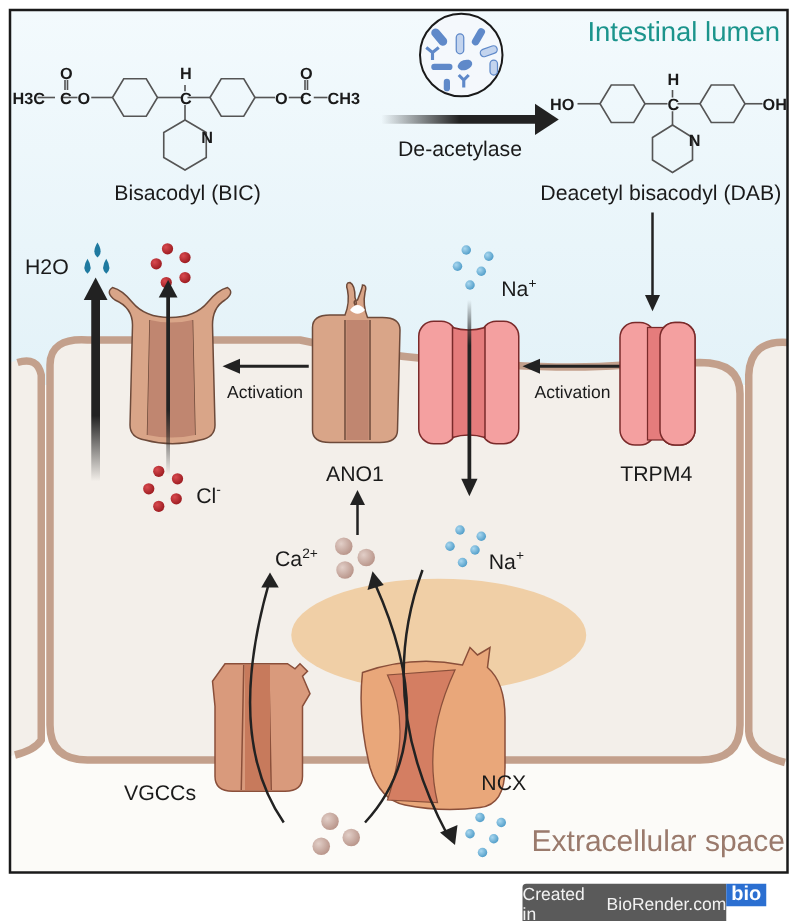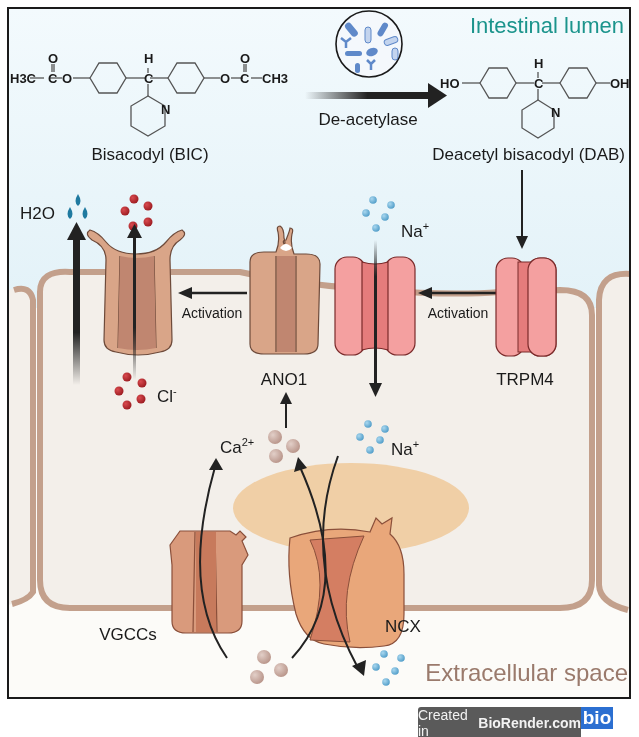--- a/index.html
+++ b/index.html
@@ -6,22 +6,22 @@
   body { width: 639px; height: 737px; position: relative; overflow: hidden; font-family: "Liberation Sans", "DejaVu Sans", sans-serif; }
   #stage { position: absolute; left: 0; top: 0; width: 639px; height: 651px; }
   svg text { font-family: "Liberation Sans", "DejaVu Sans", sans-serif; }
   .lbl { font-size: 17px; fill: #1a1a1a; }
   .small { font-size: 14px; fill: #1a1a1a; }
   .chem { font-size: 13px; font-weight: bold; fill: #1a1a1a; }
   .region-top { font-size: 22px; fill: #1b948c; }
   .region-bot { font-size: 24px; fill: #9a7a6c; }
   #badge { position: absolute; left: 418px; top: 707px; height: 30px; width: 195px; display: flex; align-items: flex-start; font-size: 14px; }
   #badge .txt { flex: 1; background: #5a5a5a; color: #f2f2f2; display: flex; align-items: center; justify-content: center; border-radius: 3px 0 0 0; }
-  #badge .txt b { font-weight: bold; margin-left: 4px; }
-  #badge .logo { width: 32px; background: #2b6fd1; color: #fff; font-weight: bold; display: flex; align-items: center; justify-content: center; font-size: 19px; }
+  #badge .txt b { font-weight: normal; margin-left: 4px; }
+  #badge .logo { width: 32px; background: #2b6fd1; color: #fff; font-weight: bold; display: flex; align-items: center; justify-content: center; font-size: 16px; }
 </style>
 </head>
 <body>
 
 <div id="stage">
 <svg width="639" height="737" viewBox="0 0 639 737" xmlns="http://www.w3.org/2000/svg">
   <defs>
     <linearGradient id="lumenGrad" x1="0" y1="0" x2="0" y2="1">
       <stop offset="0" stop-color="#f3fafd"></stop>
       <stop offset="1" stop-color="#e3f2f8"></stop>

